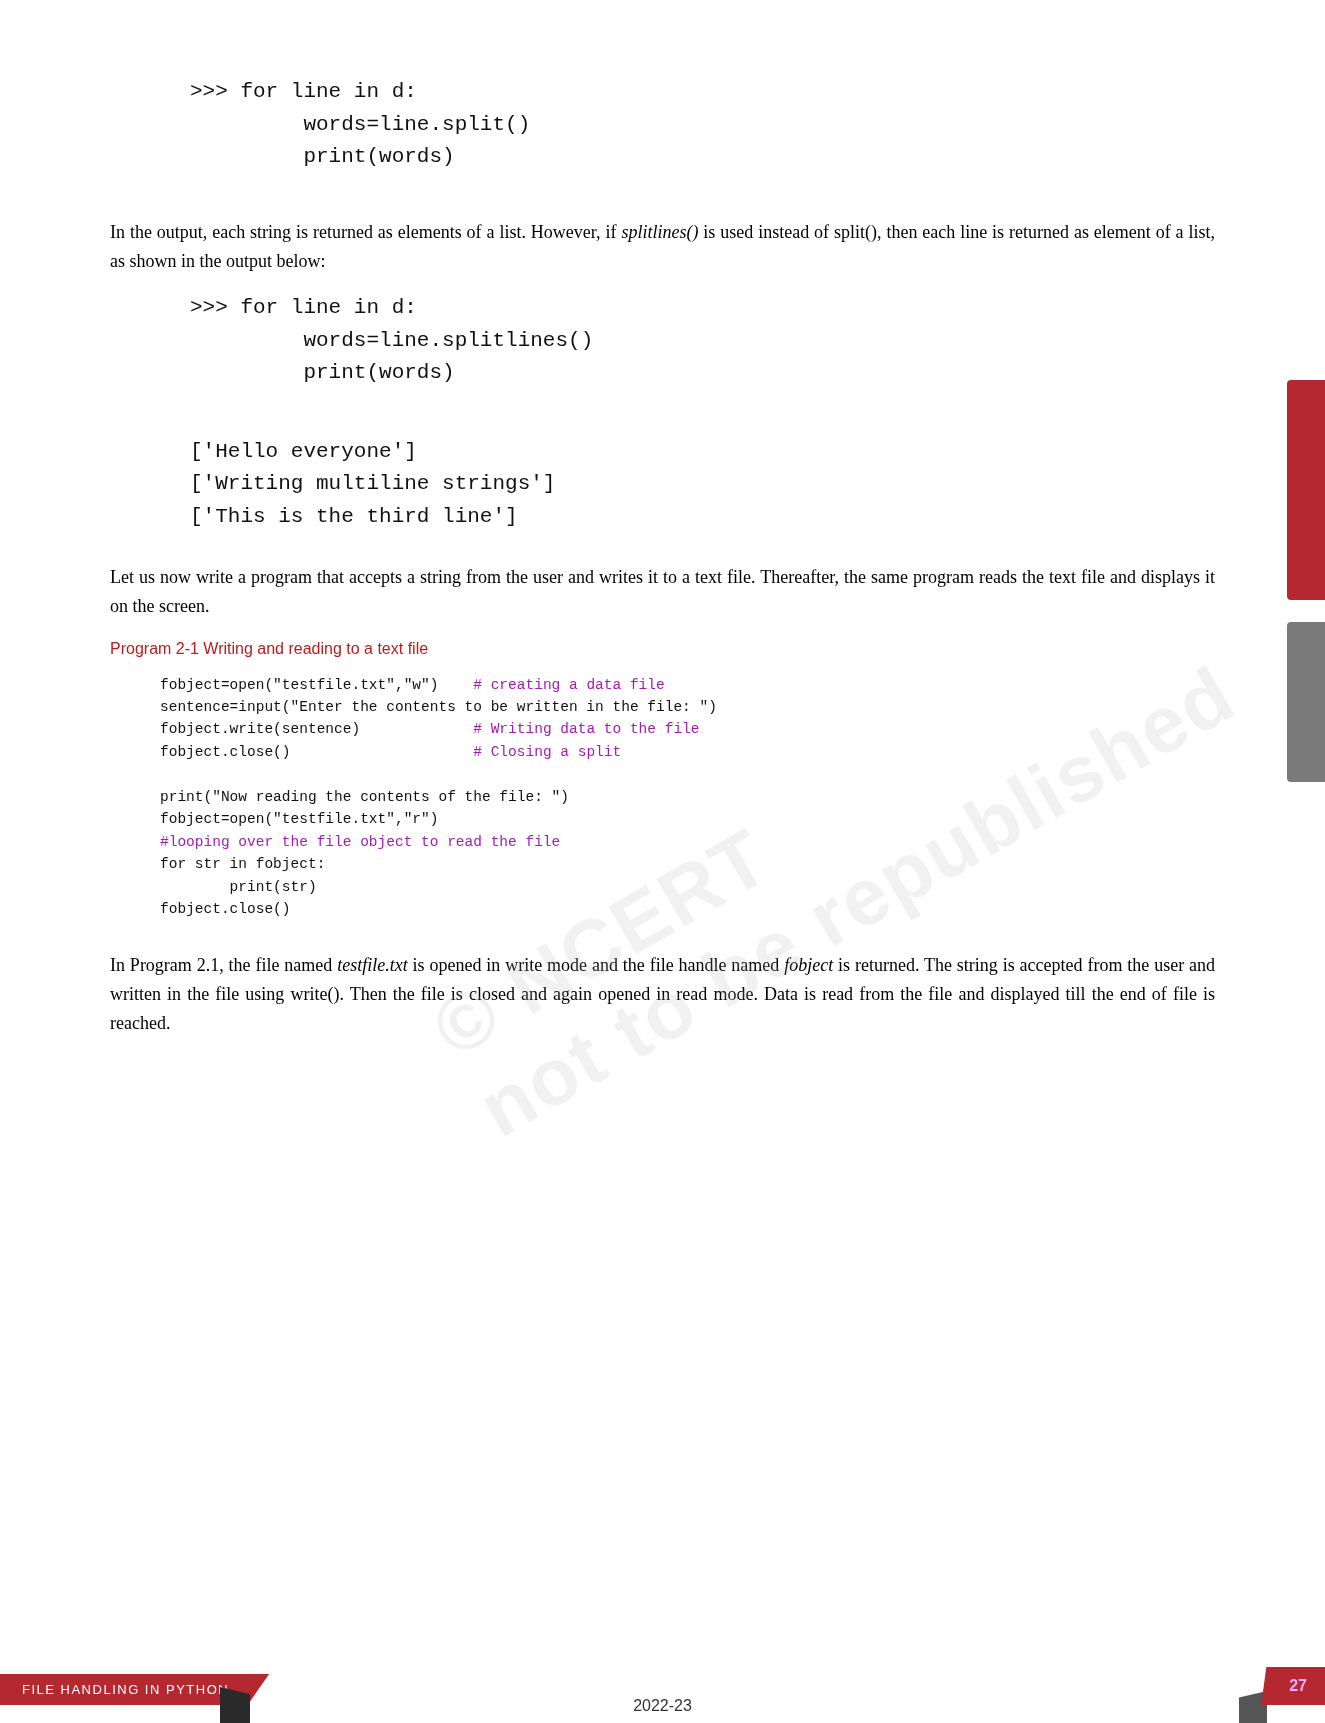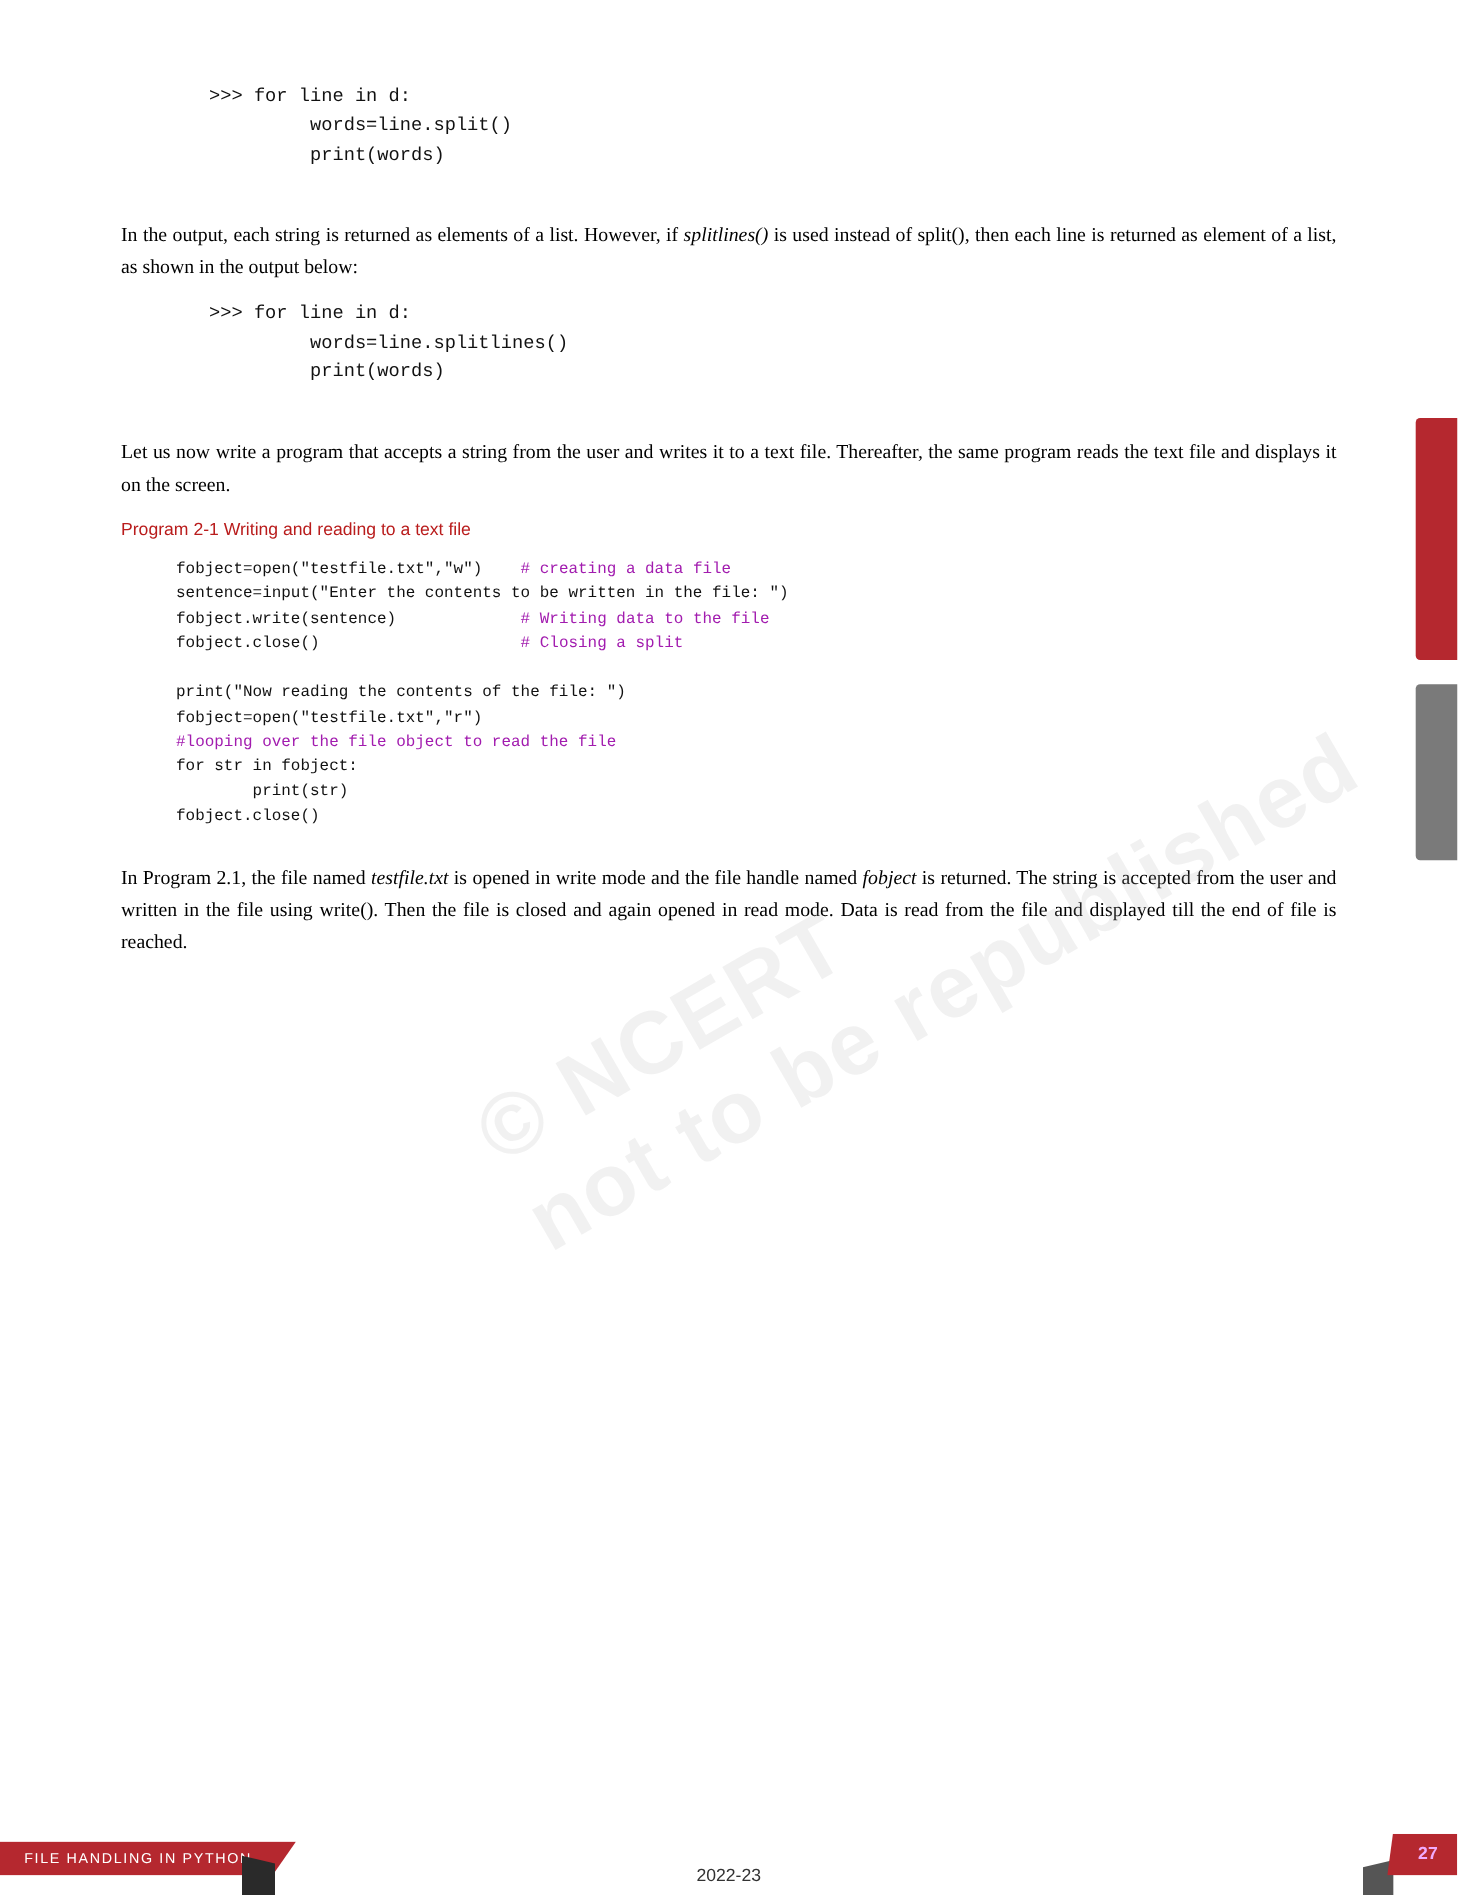--- a/index.html
+++ b/index.html
@@ -39,21 +39,21 @@
       width: 38px;
       height: 160px;
       background: #7a7a7a;
       border-radius: 4px 0 0 4px;
       transform: translateY(2px);
     }
 
     
     .code-block {
       font-family: 'Courier New', Courier, monospace;
-      font-size: 17px;
+      font-size: 21px;
       line-height: 1.55;
       color: #111;
       margin: 16px 0 16px 80px;
       white-space: pre;
     }
 
     .code-block-full {
       font-family: 'Courier New', Courier, monospace;
       font-size: 14.5px;
       line-height: 1.55;
@@ -203,20 +203,23 @@
   <p class="body-text">
     In the output, each string is returned as elements of a list. However, if <em>splitlines()</em> is used instead of split(), then each line is returned as element of a list, as shown in the output below:
   </p>
 
   <div class="code-block">&gt;&gt;&gt; for line in d:
          words=line.splitlines()
          print(words)</div>
 
   <div class="section-spacer"></div>
 
+  <div class="code-block">['Hello everyone']
+['Writing multiline strings']
+['This is the third line']</div>
 
   <div class="section-spacer"></div>
 
   <p class="body-text">Let us now write a program that accepts a string from the user and writes it to a text file. Thereafter, the same program reads the text file and displays it on the screen.</p>
 
   <p class="program-label">Program 2-1    Writing and reading to a text file</p>
 
   <div class="code-block-full">fobject=open("testfile.txt","w")    <span class="comment"># creating a data file</span>
 sentence=input("Enter the contents to be written in the file: ")
 fobject.write(sentence)             <span class="comment"># Writing data to the file</span>

